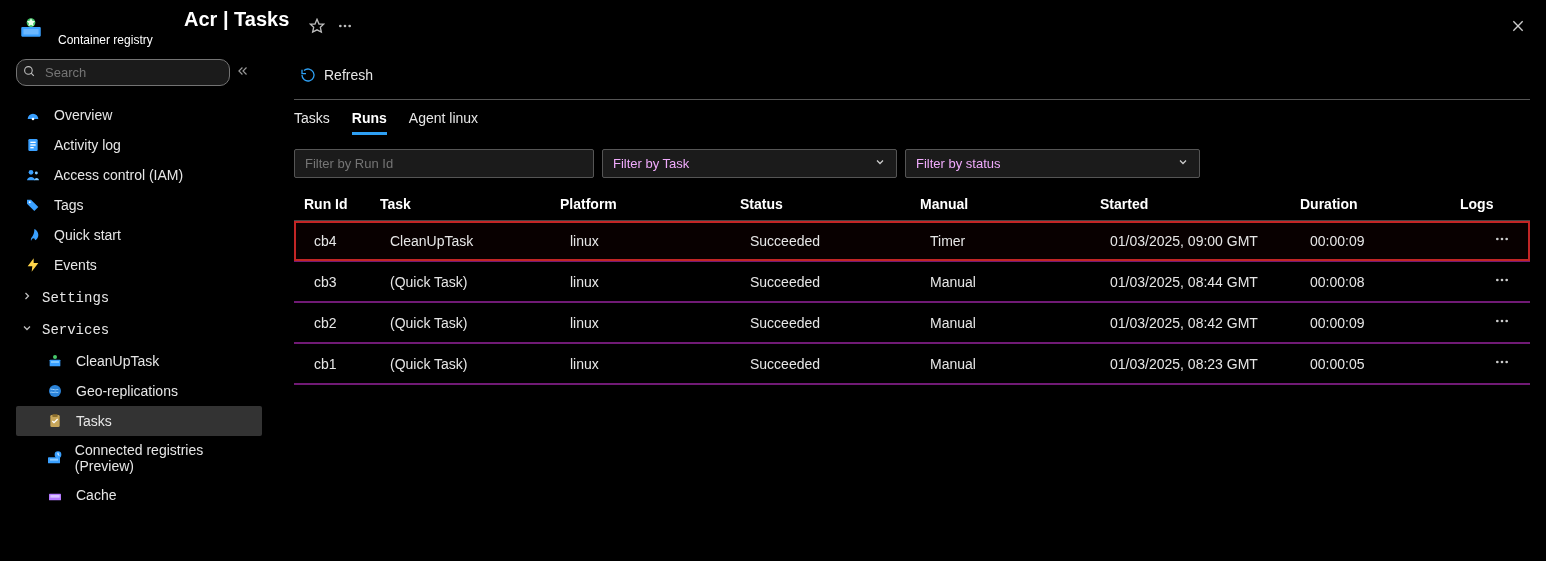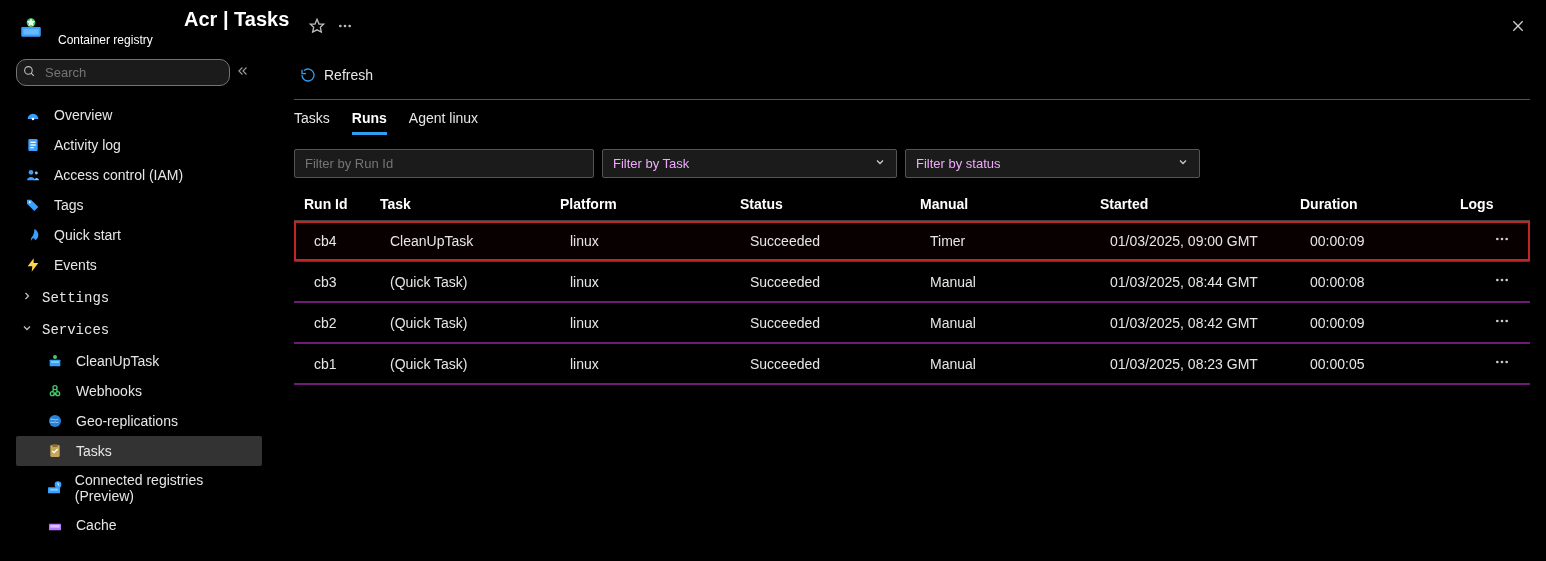--- a/index.html
+++ b/index.html
@@ -369,31 +369,20 @@
     <div class="subitems" id="services-nav">
         <div class="nav-item">
           <span class="nav-icon">
             <svg width="16" height="16" viewBox="0 0 24 24">
               <rect x="4" y="10" width="16" height="10" rx="1" fill="#3aa0ff"></rect>
               <rect x="6" y="12" width="12" height="3" fill="#7ec7ff"></rect>
               <circle cx="12" cy="6" r="3" fill="#47c96b"></circle>
             </svg>
           </span>
           <span>CleanUpTask</span>
-        </div>
-        <div class="nav-item">
-          <span class="nav-icon">
-            <svg width="16" height="16" viewBox="0 0 24 24" fill="none" stroke="#47c96b" stroke-width="2">
-              <circle cx="8" cy="16" r="3"></circle>
-              <circle cx="16" cy="16" r="3"></circle>
-              <circle cx="12" cy="7" r="3"></circle>
-              <path d="M10 9l-2 5M14 9l2 5M9.5 17h5"></path>
-            </svg>
-          </span>
-          <span>Webhooks</span>
         </div>
         <div class="nav-item">
           <span class="nav-icon">
             <svg width="16" height="16" viewBox="0 0 24 24">
               <circle cx="12" cy="12" r="9" fill="#2a82d8"></circle>
               <path d="M5 9c2 1 4 0 6 1s4-1 6 0M5 14c2-1 4 1 6 0s4 1 6 0" stroke="#9fd3ff" stroke-width="1.5" fill="none"></path>
             </svg>
           </span>
           <span>Geo-replications</span>
         </div>

